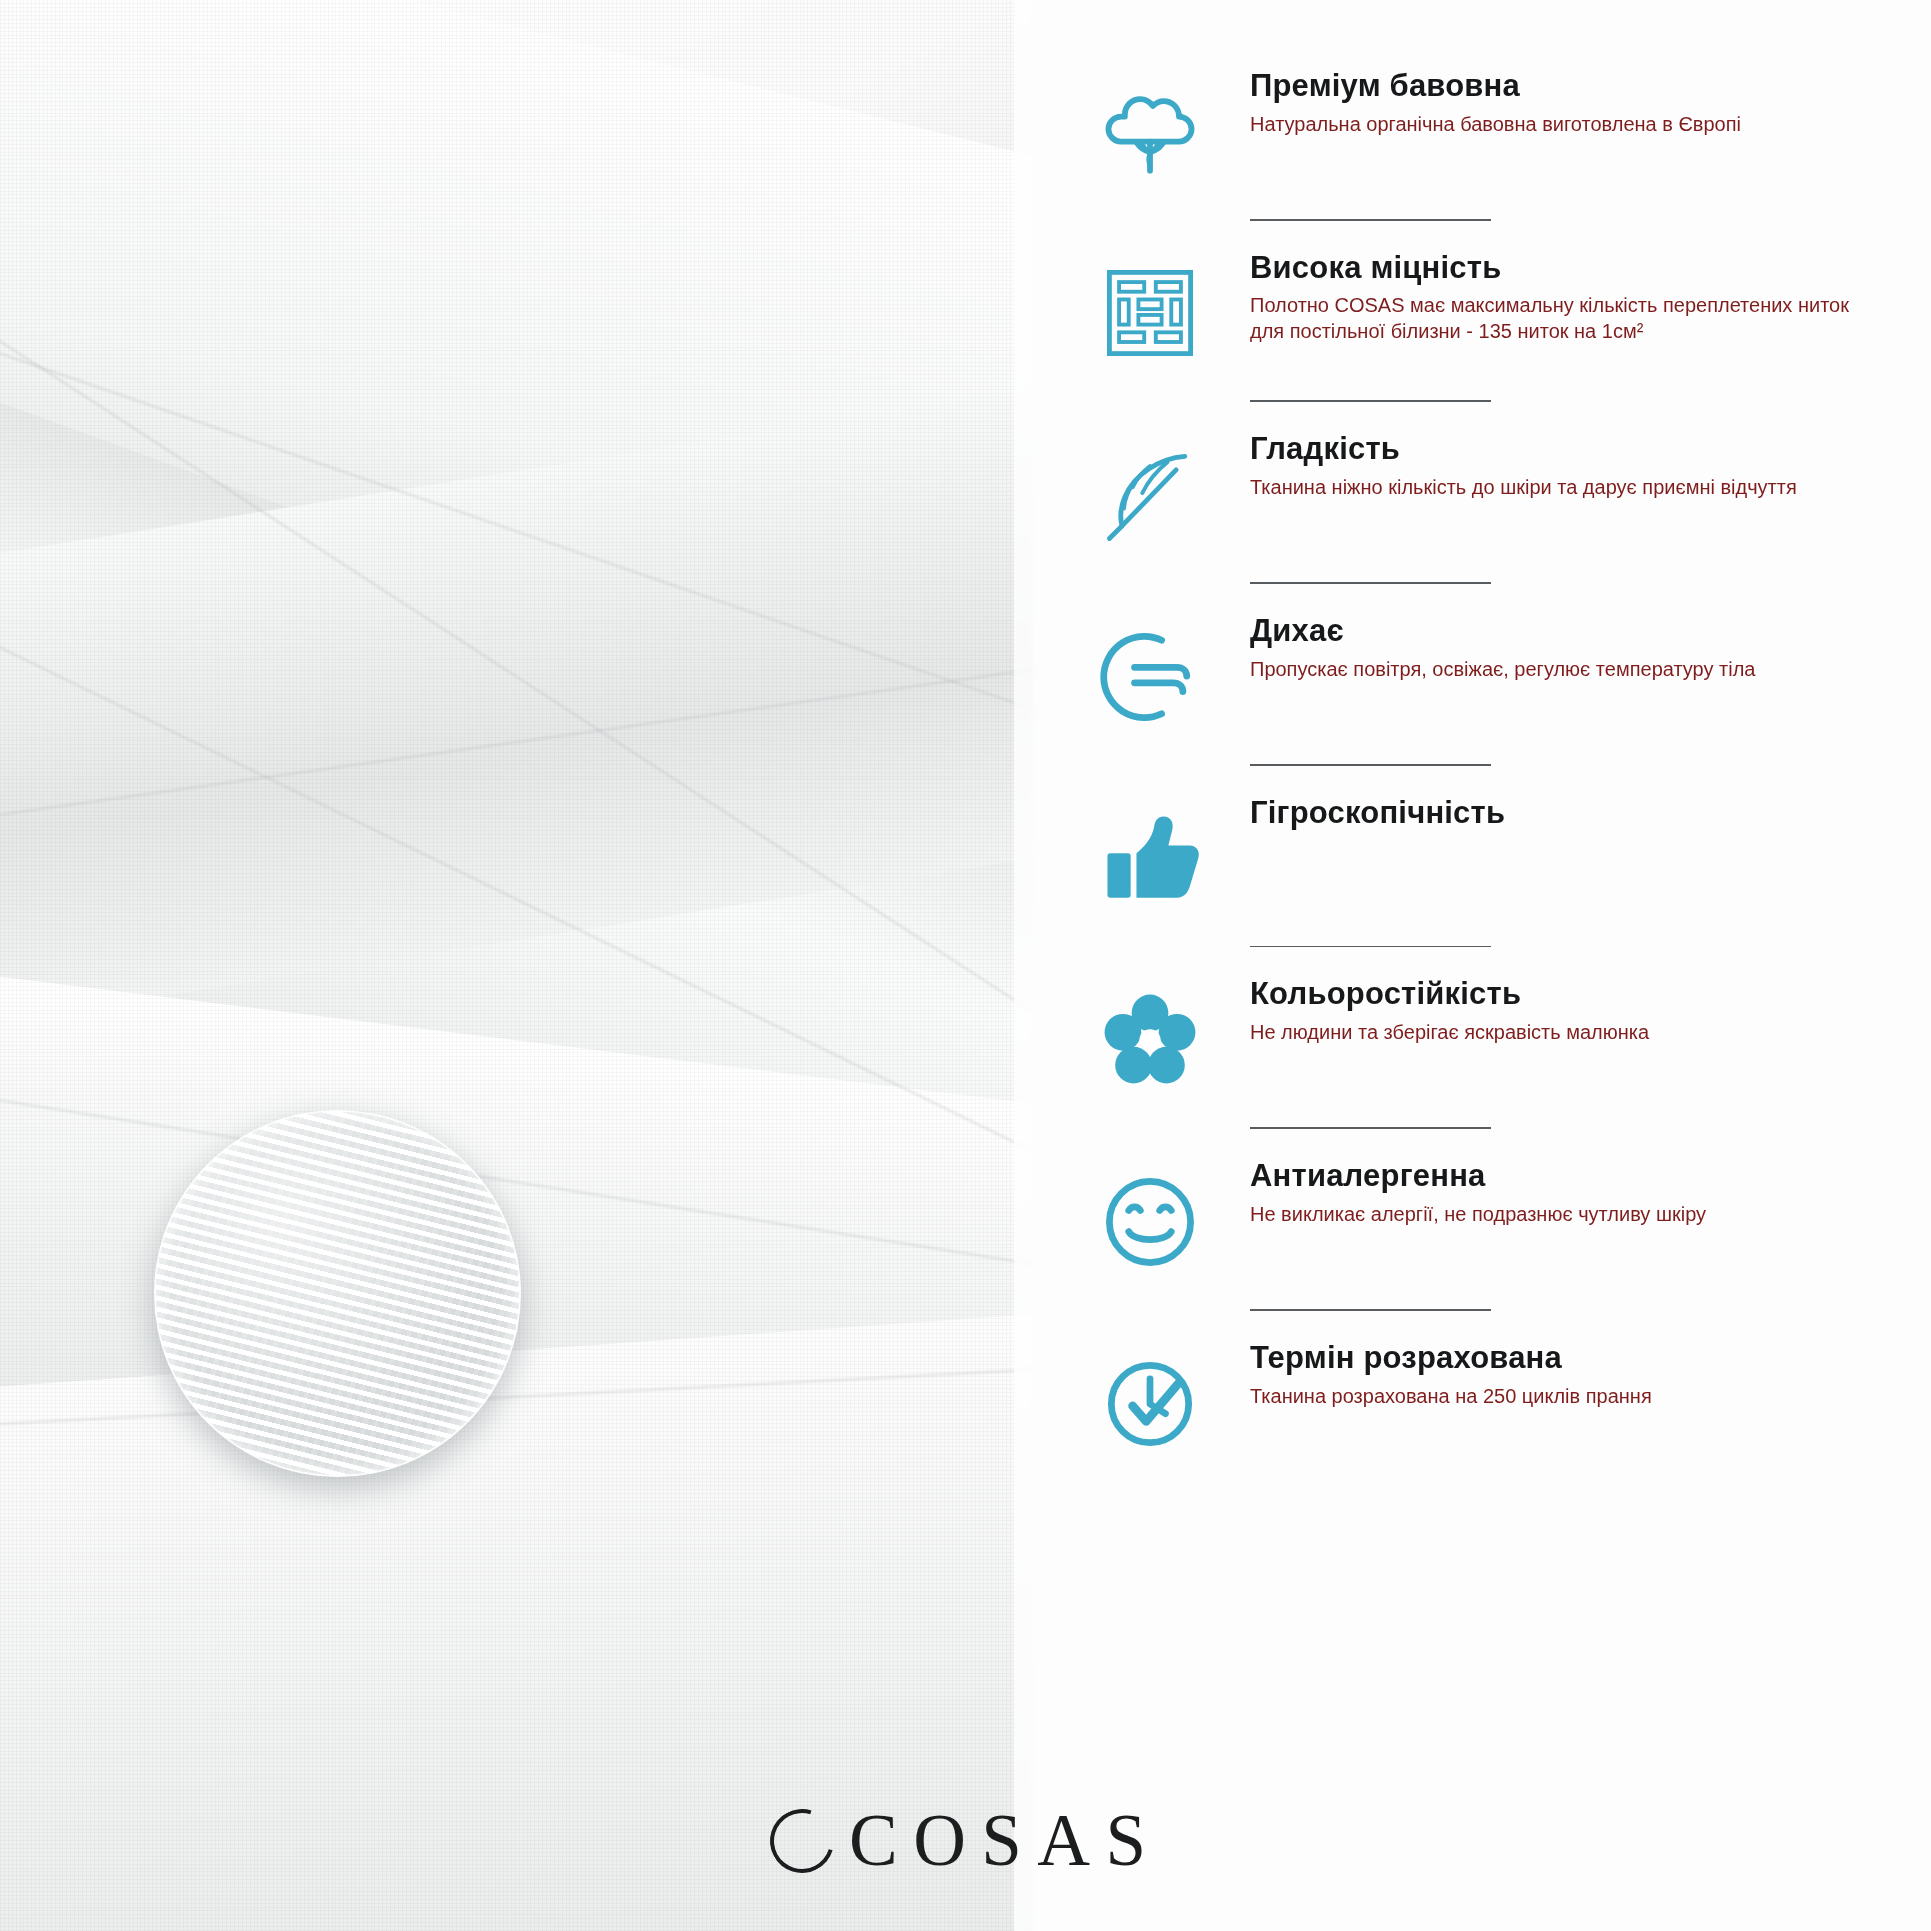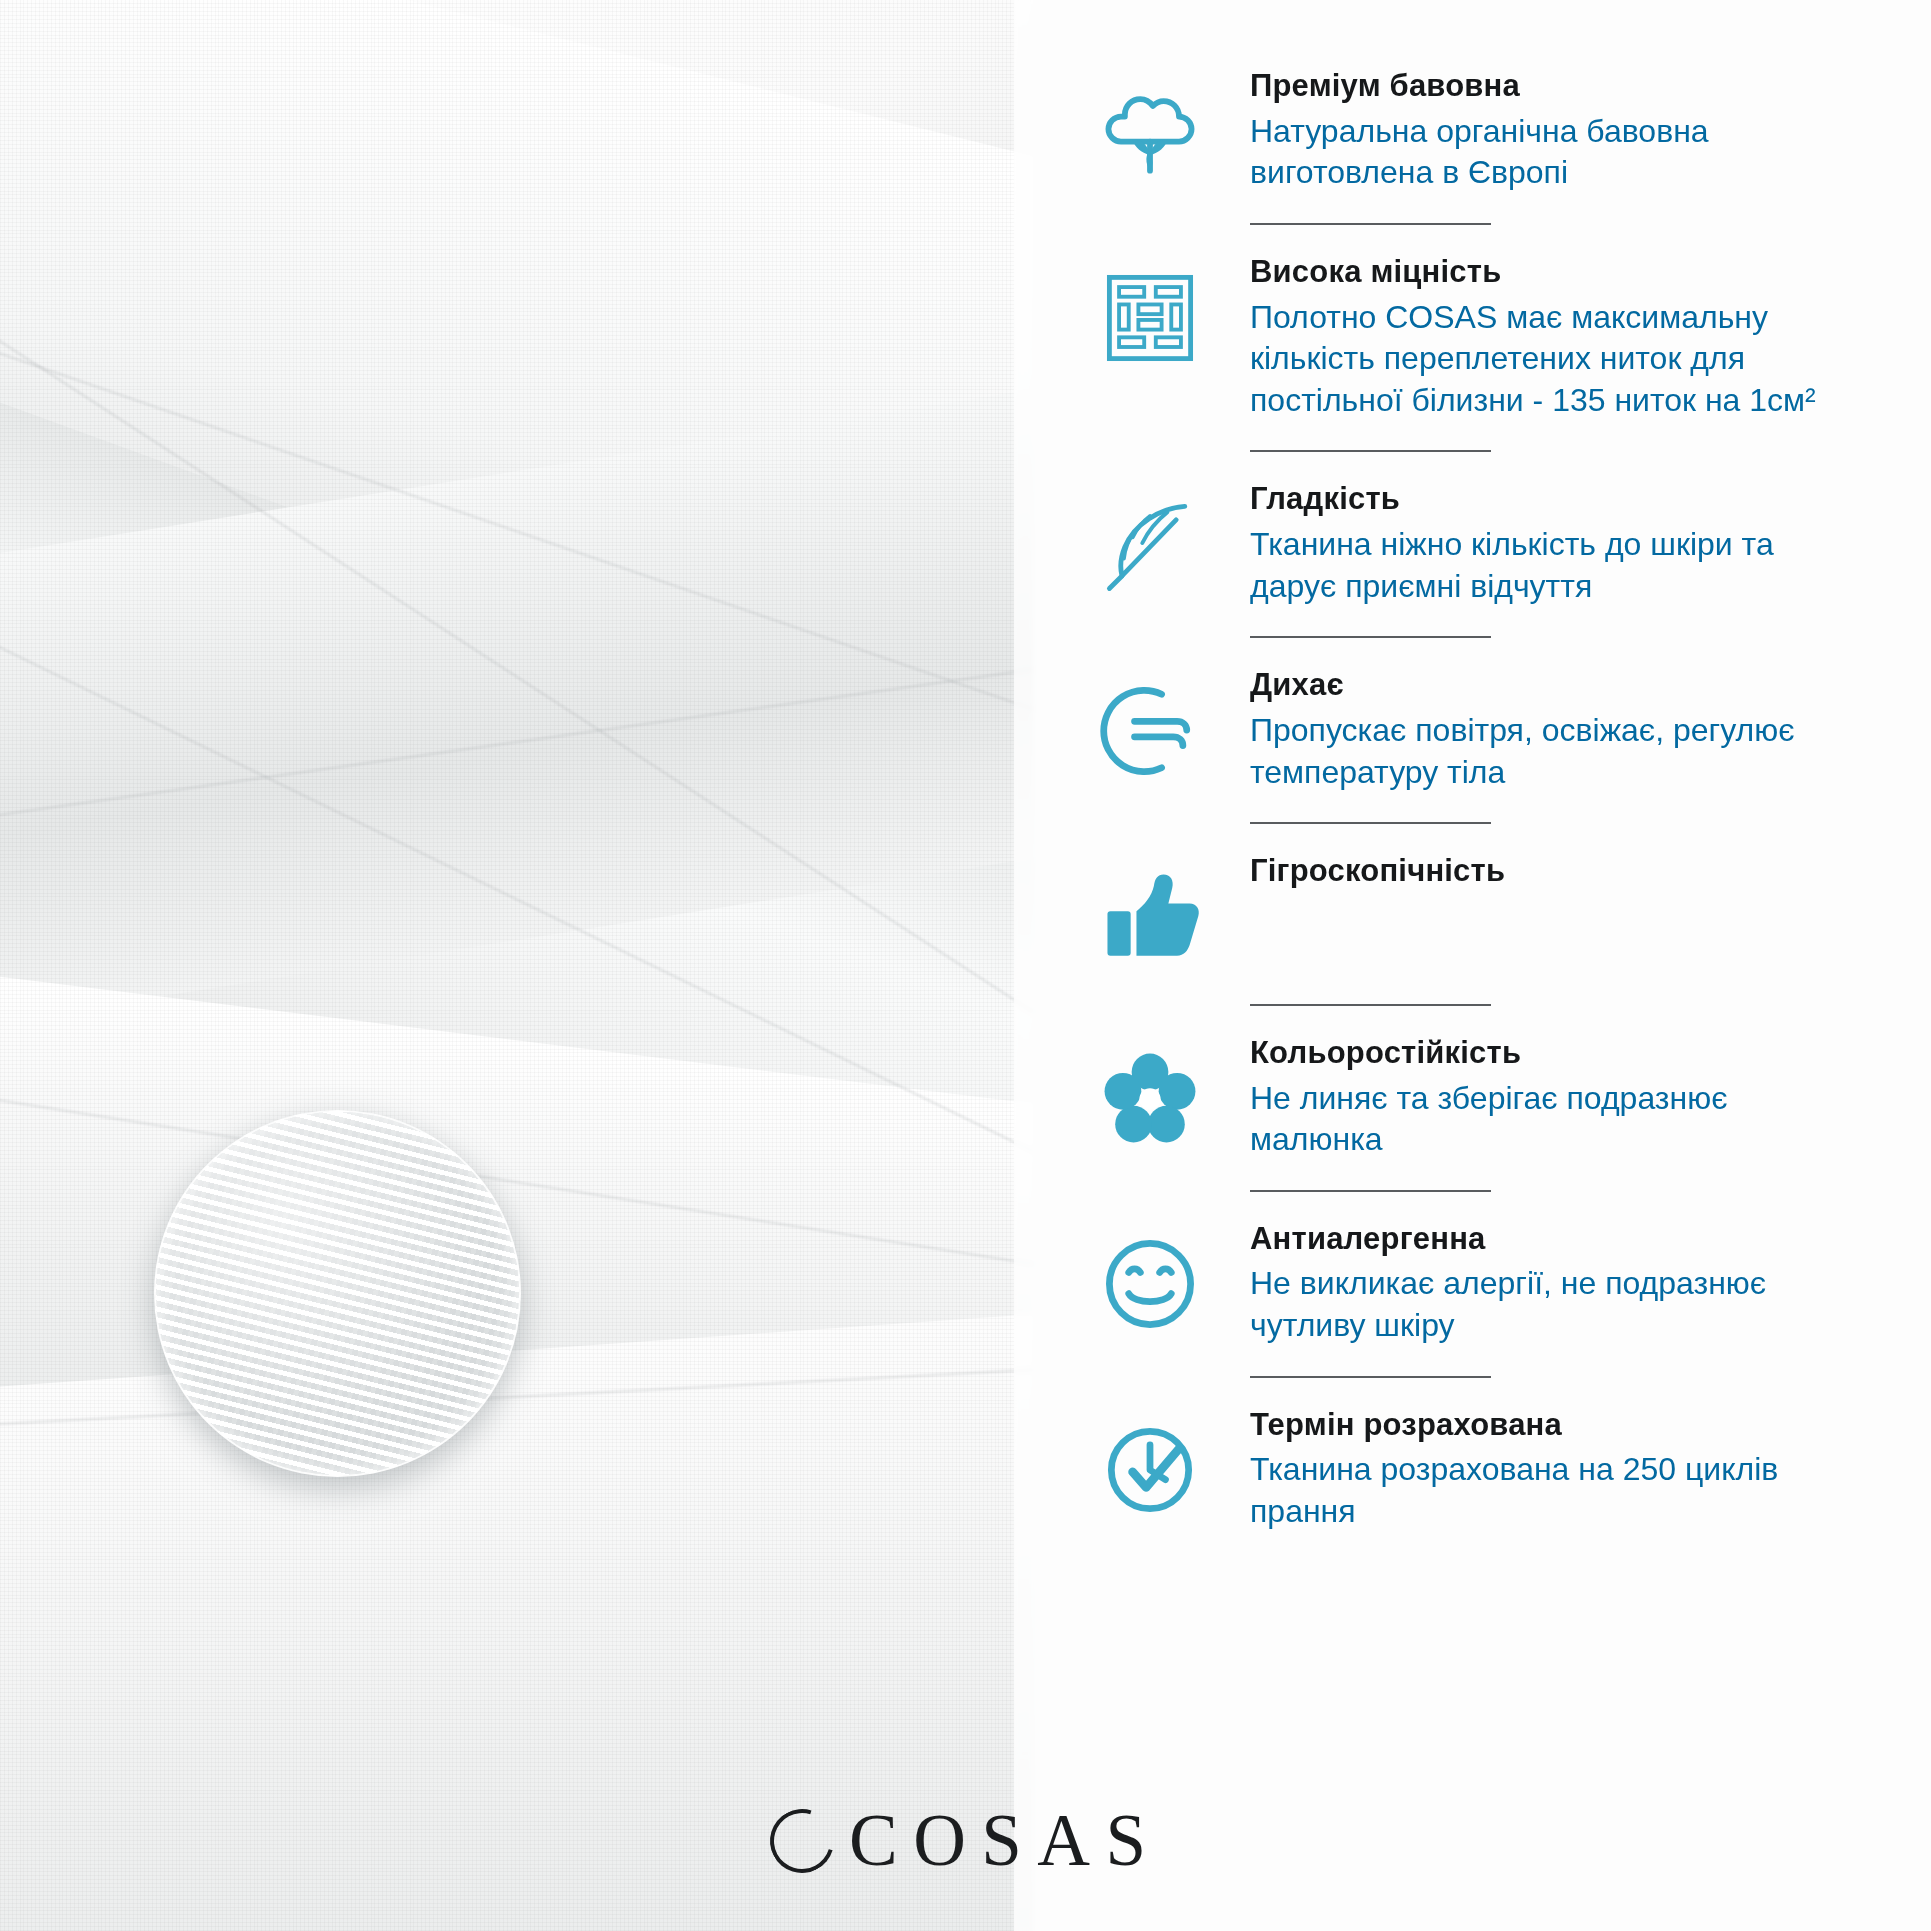--- a/index.html
+++ b/index.html
@@ -128,23 +128,23 @@
   .icon-col svg { display: block; }
   .text-col { flex: 1; padding-right: 19.3px; }
   .feat-title {
     font-size: 31px;
     font-weight: bold;
     color: #16181a;
     letter-spacing: 0.2px;
     margin-bottom: 6.8px;
   }
   .feat-desc {
-    font-size: 32px;
+    font-size: 20px;
     line-height: 1.30;
-    color: #0369a1;
+    color: #7f1d1d;
   }
   .divider {
     height: 1.9px;
     background: #3c4043;
     width: 241px;
     margin: 29px 0 29px 168px;
     opacity: .85;
   }
 
   
@@ -289,21 +289,21 @@
               <circle cx="88" cy="52" r="19"></circle>
               <circle cx="77" cy="86" r="19"></circle>
               <circle cx="43" cy="86" r="19"></circle>
               <circle cx="32" cy="52" r="19"></circle>
             </g>
             <circle cx="60" cy="60" r="11" fill="#ffffff"></circle>
           </svg>
         </div>
         <div class="text-col">
           <div class="feat-title">Кольоростійкість</div>
-          <div class="feat-desc">Не линяє та зберігає подразнює малюнка</div>
+          <div class="feat-desc">Не людини та зберігає яскравість малюнка</div>
         </div>
       </div>
       <div class="divider"></div>
 
       <div class="feature">
         <div class="icon-col">
           <svg width="116" height="116" viewBox="0 0 120 120" fill="none">
             <circle cx="60" cy="60" r="42" stroke="#3ca9c8" stroke-width="7"></circle>
             <path d="M38 48c3-5 9-5 12 0" stroke="#3ca9c8" stroke-width="7" stroke-linecap="round"></path>
             <path d="M70 48c3-5 9-5 12 0" stroke="#3ca9c8" stroke-width="7" stroke-linecap="round"></path>

